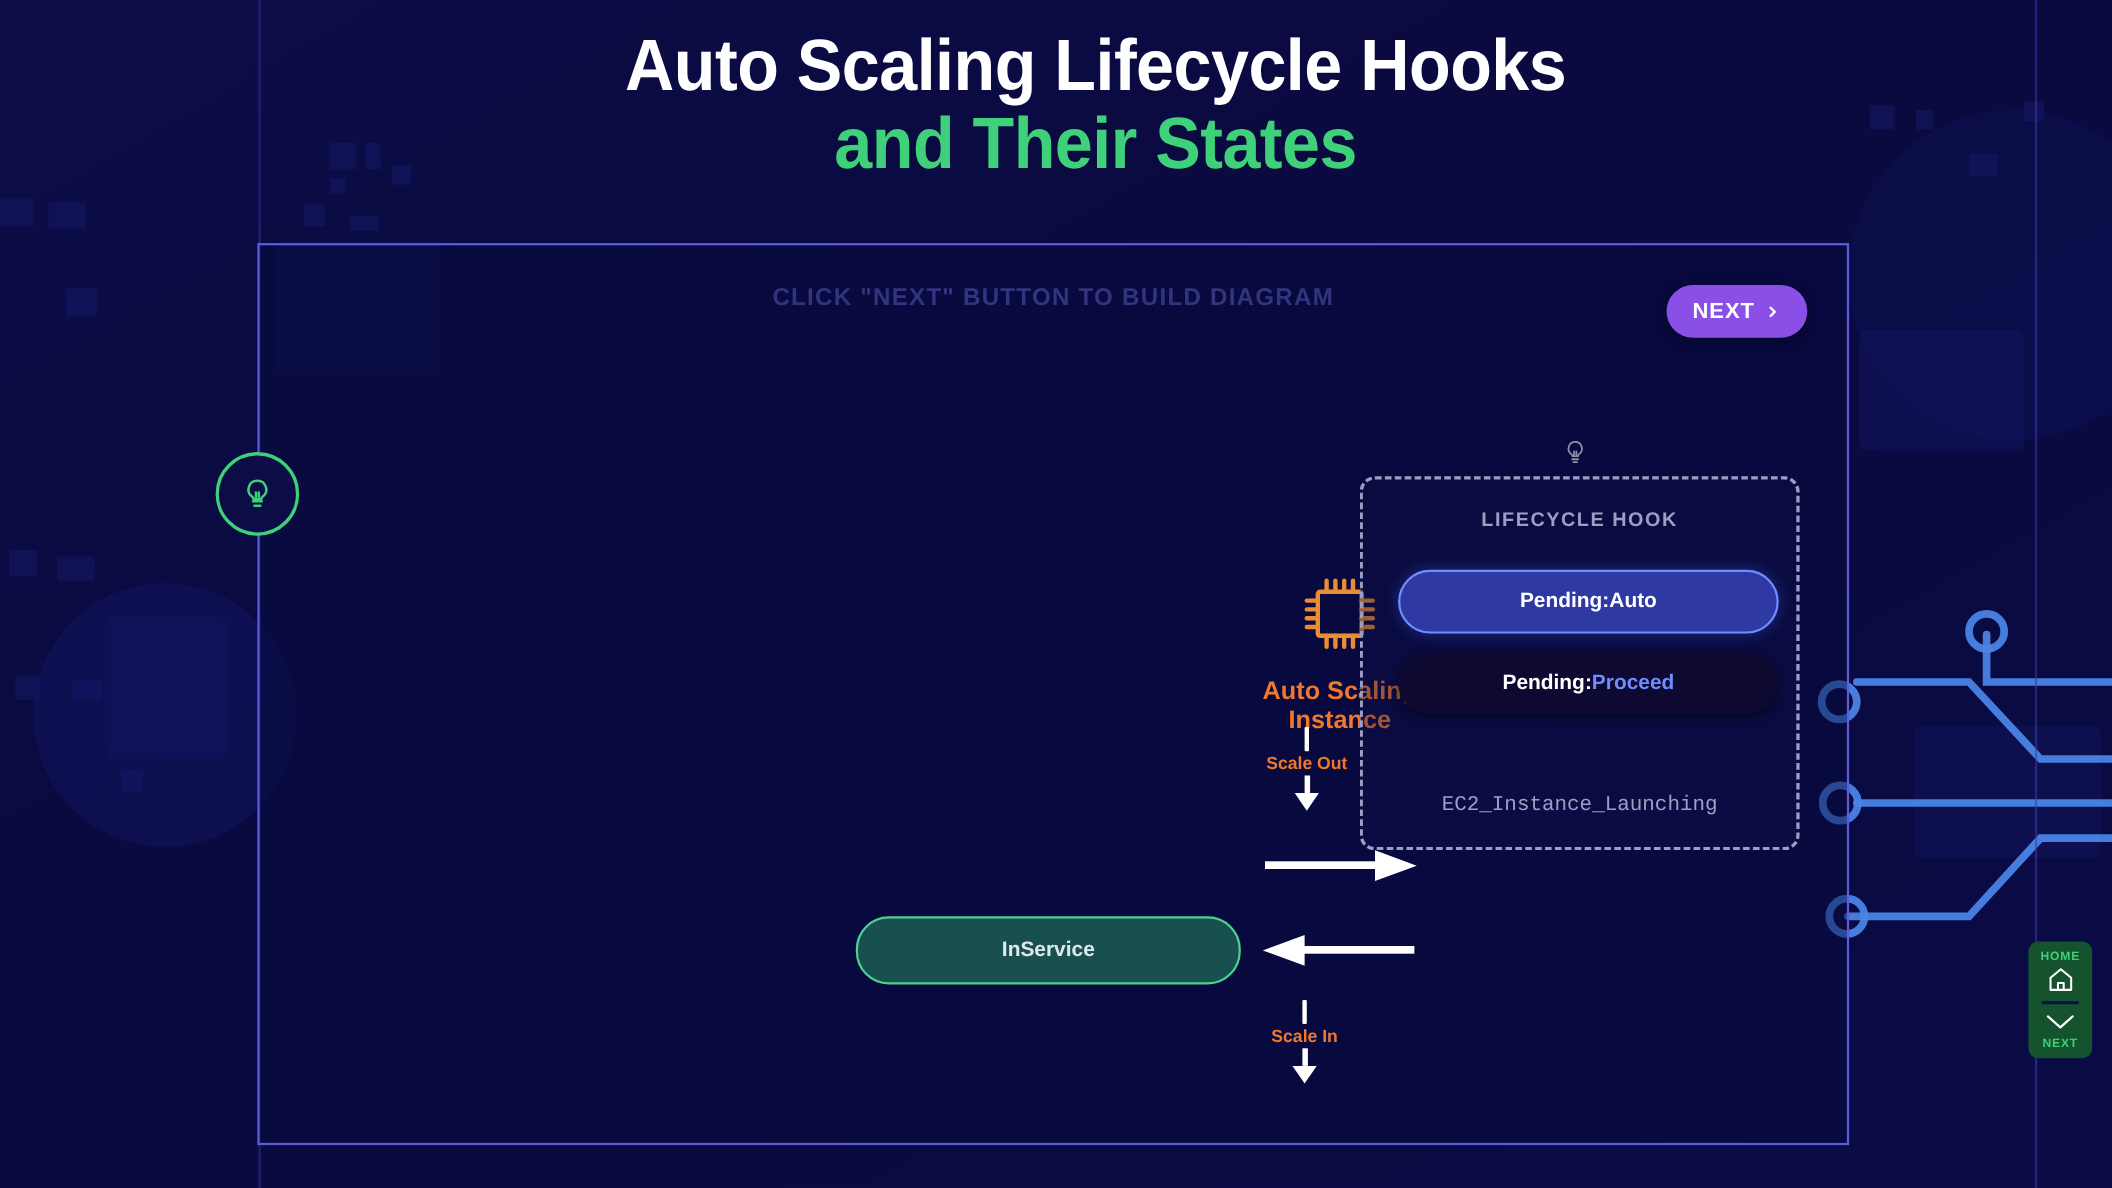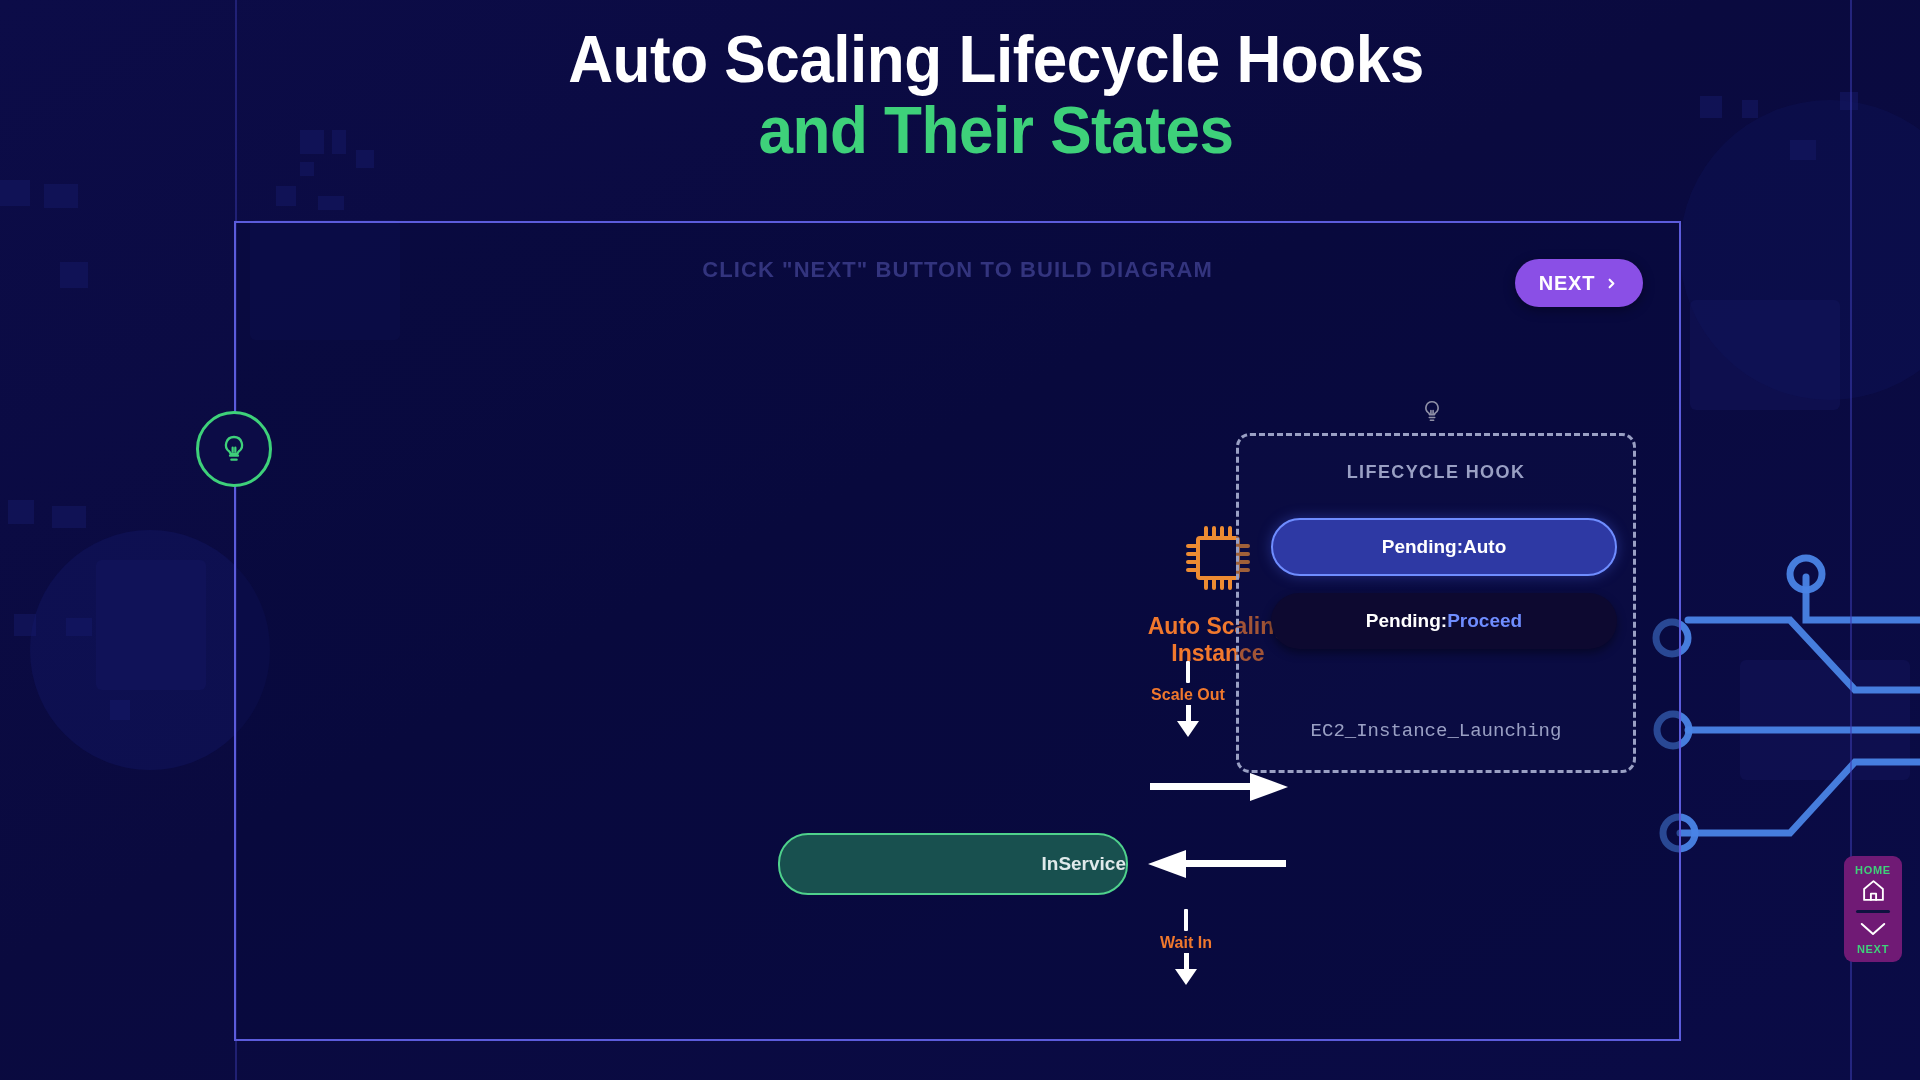--- a/index.html
+++ b/index.html
@@ -227,21 +227,21 @@
     cursor: pointer;
   }
 
   
   #nav-widget {
     position: absolute;
     right: 18px;
     bottom: 118px;
     width: 58px;
     padding: 8px 0 7px;
-    background: #701a75;
+    background: #14532d;
     border-radius: 9px;
     text-align: center;
     z-index: 7;
   }
   #nav-widget .cap {
     color: #3ed17a;
     font-size: 11px;
     font-weight: bold;
     letter-spacing: 0.7px;
   }
@@ -359,27 +359,27 @@
   </div>
 
   <div class="connector" style="left:882px; top:438px;">
     <div class="seg"></div>
     <div class="lbl">Scale Out</div>
     <div class="stem"></div>
     <div class="arrow-down"></div>
   </div>
 
 
-  <div class="pill pill-green" style="left:542px; top:610px; width:350px; height:62px;justify-content:flex-end;">
+  <div class="pill pill-green" style="left:542px; top:610px; width:350px; height:62px;">
     <span>InService</span>
   </div>
 
   <div class="connector" style="left:880px; top:686px;">
     <div class="seg"></div>
-    <div class="lbl">Wait In</div>
+    <div class="lbl">Scale In</div>
     <div class="stem"></div>
     <div class="arrow-down"></div>
   </div>
 
 
   <svg class="h-arrow" style="left:914px; top:548px;" width="140" height="32" viewBox="0 0 140 32">
     <rect x="0" y="12" width="108" height="7" fill="#ffffff"></rect>
     <polygon points="100,2 138,16 100,30" fill="#ffffff"></polygon>
   </svg>
 

